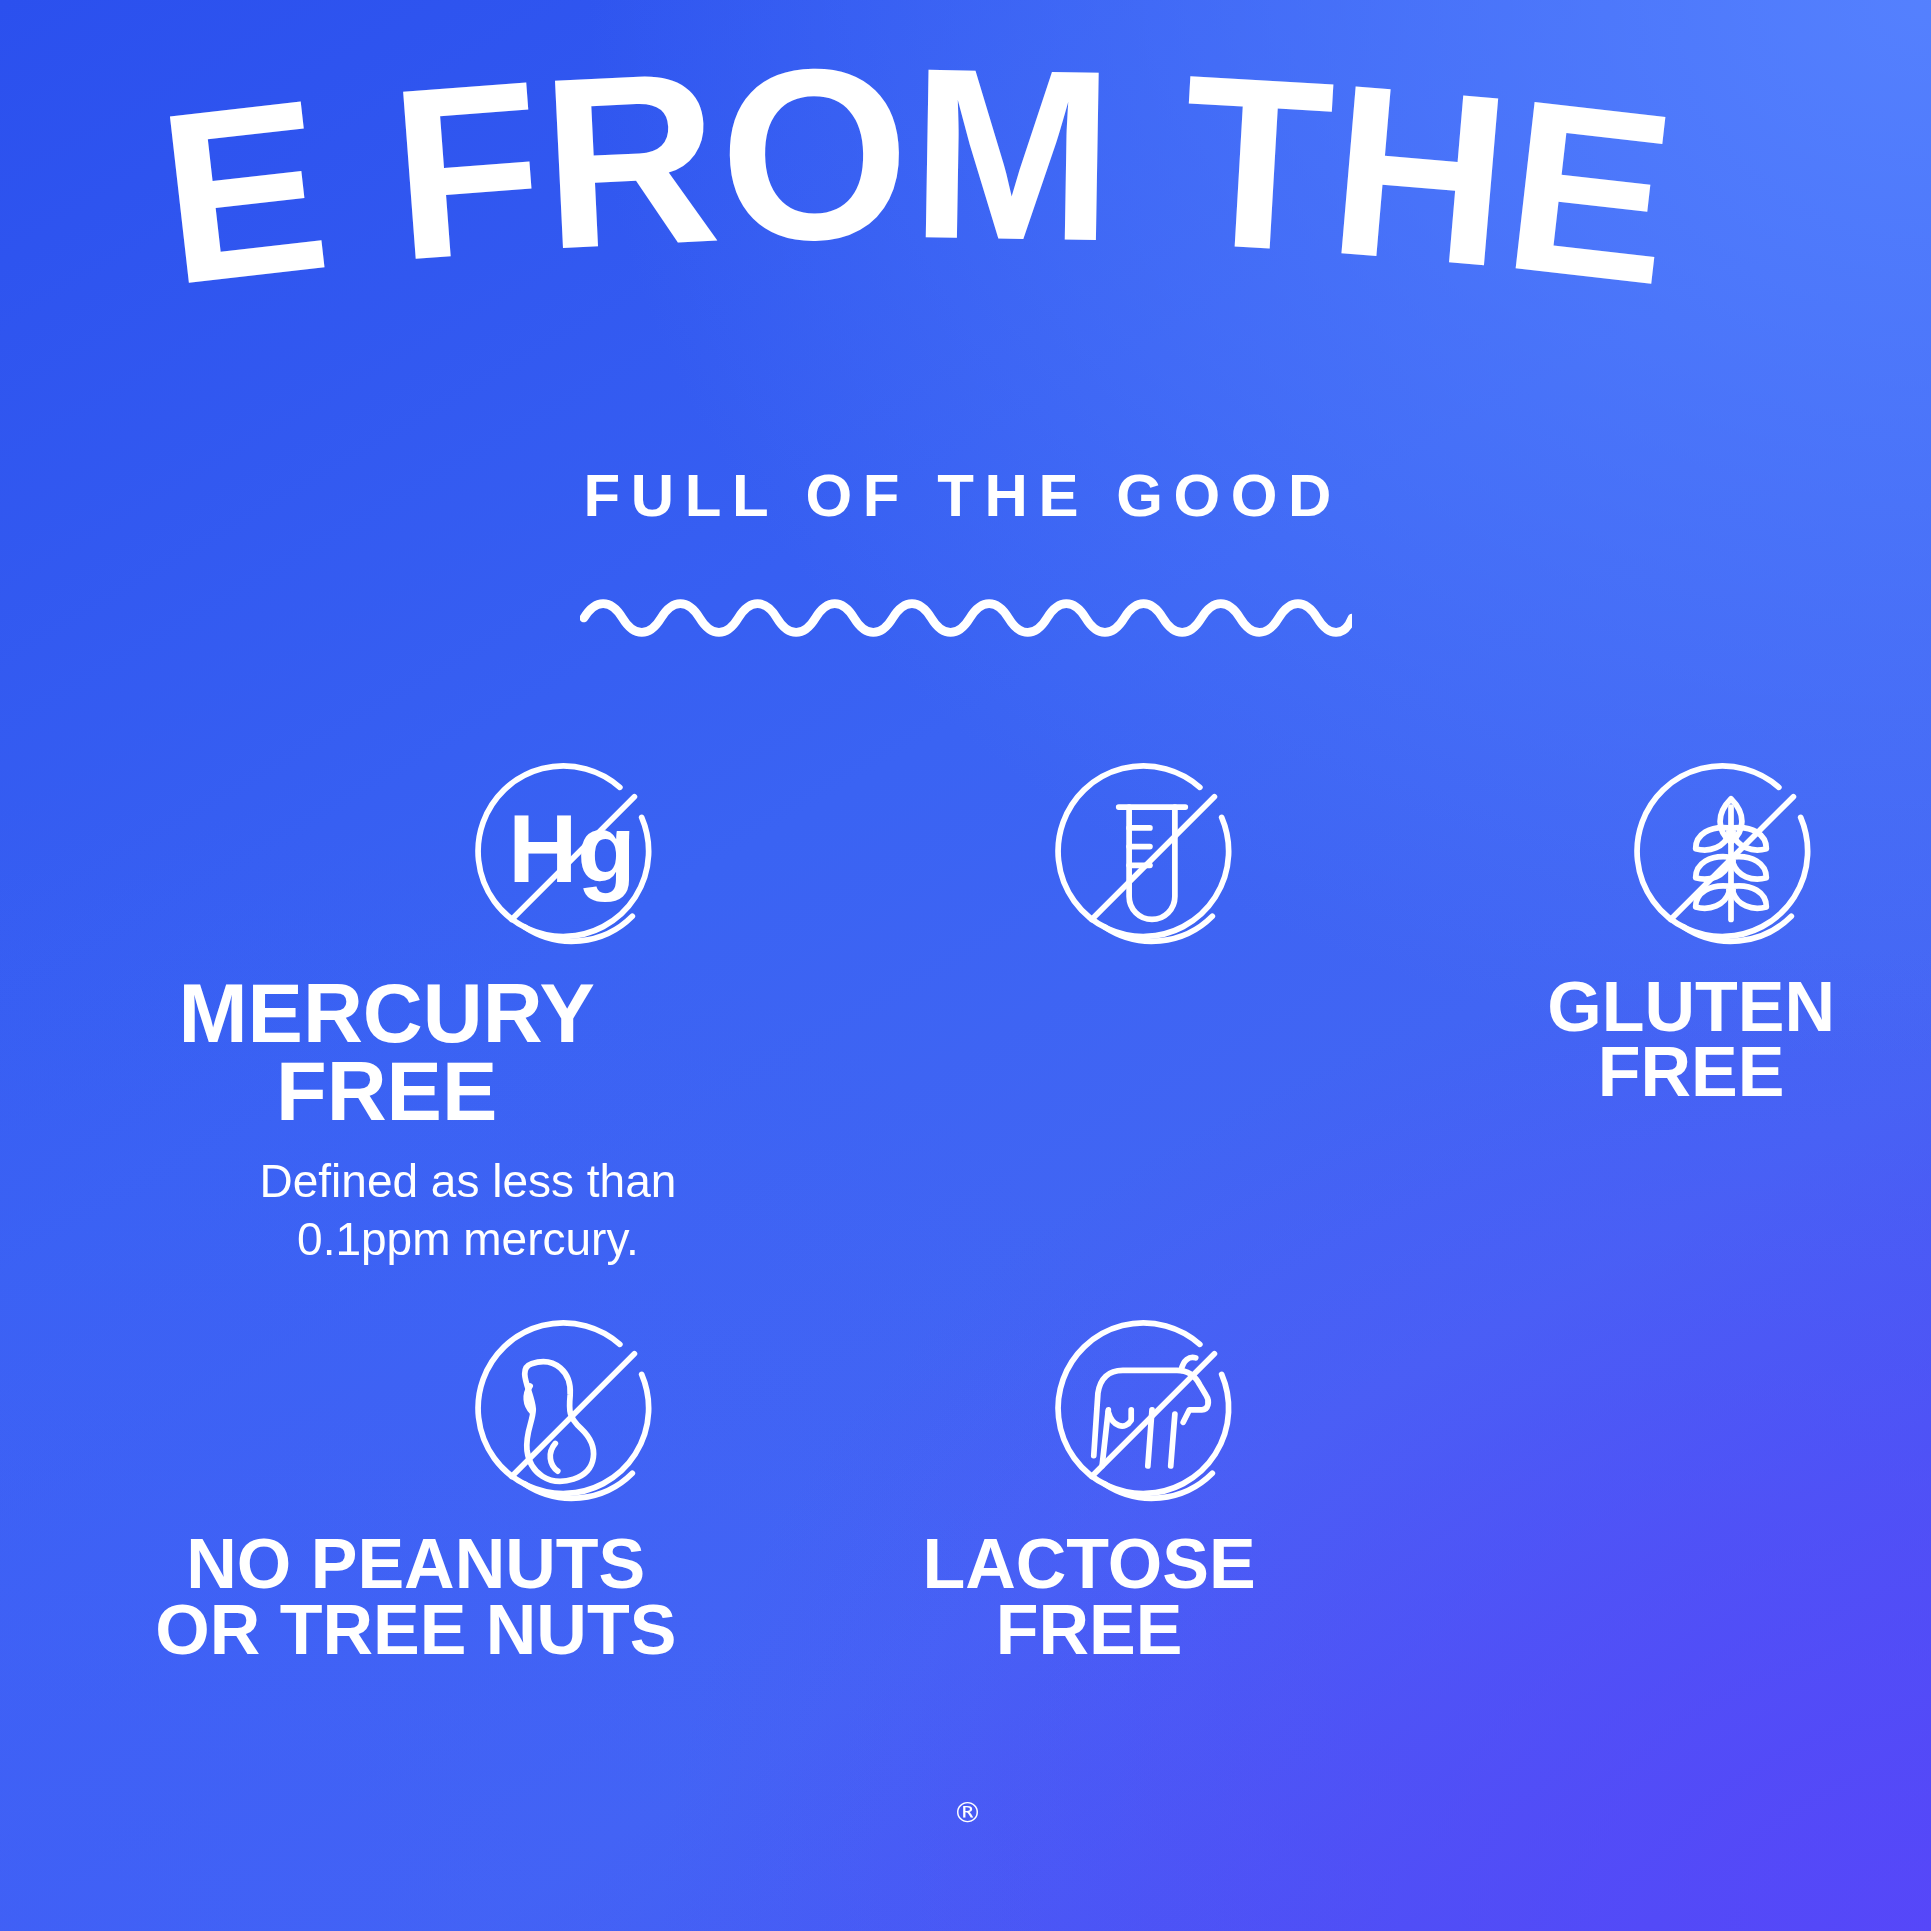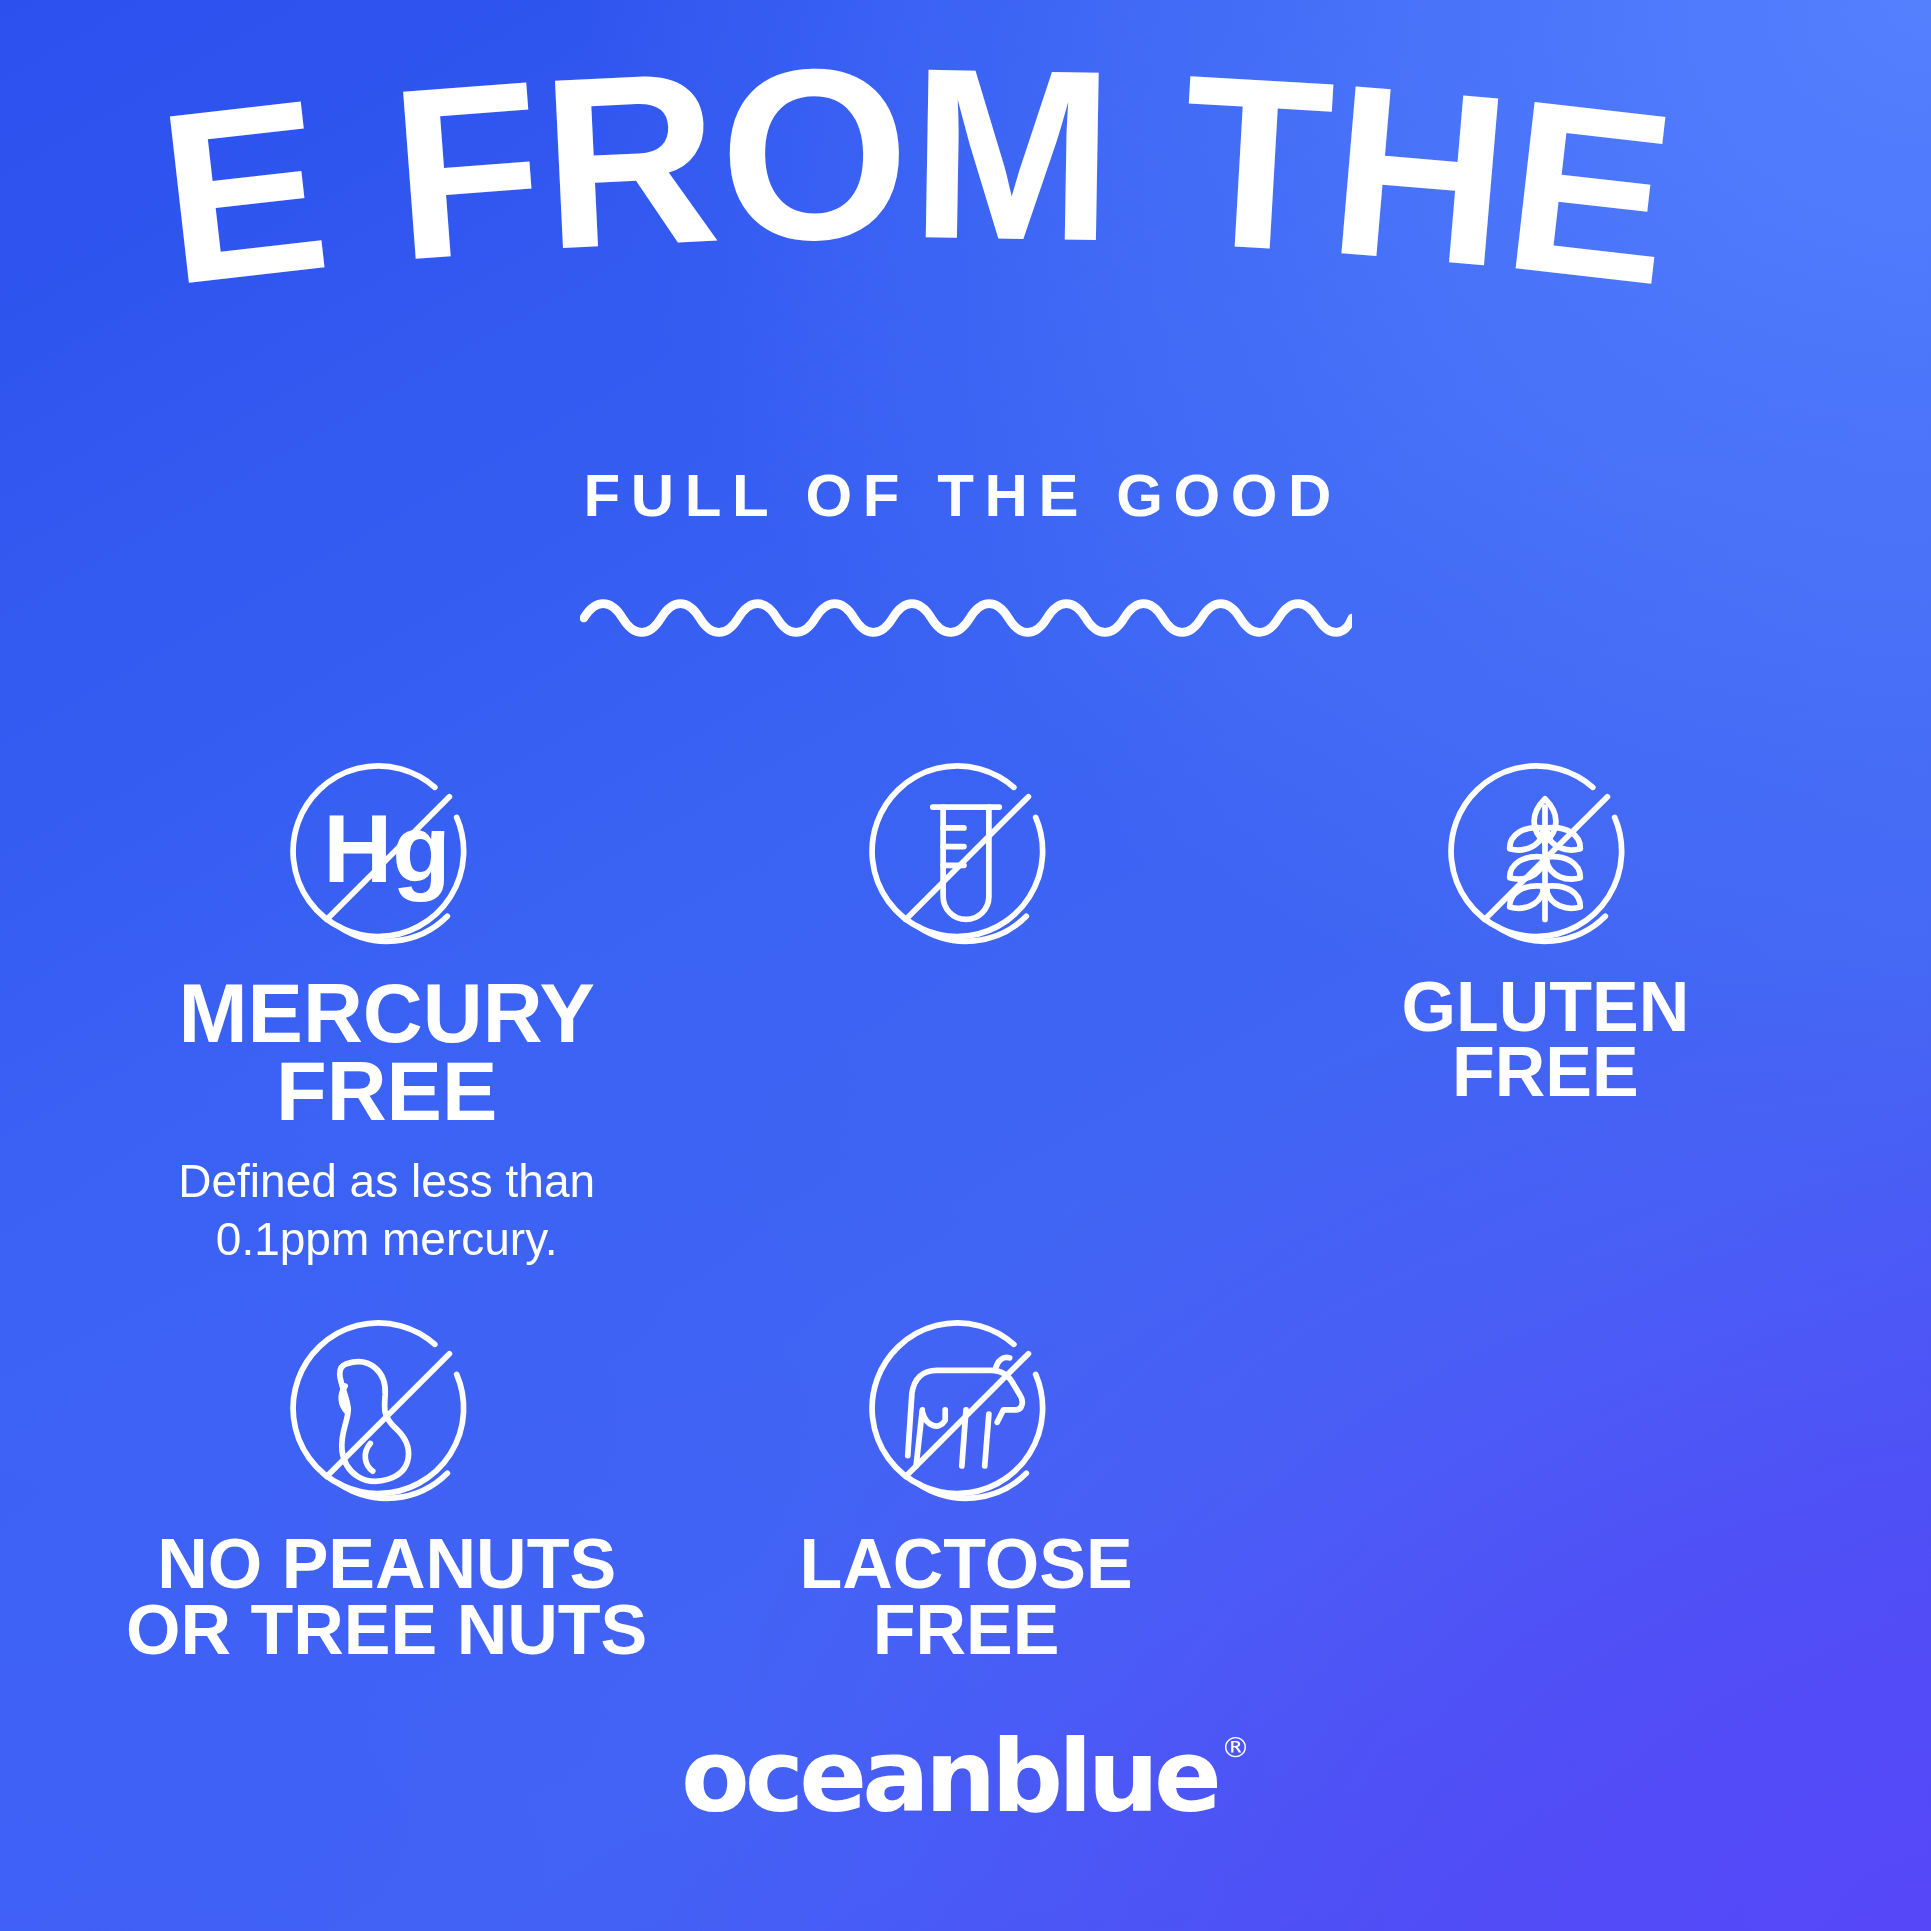--- a/index.html
+++ b/index.html
@@ -82,21 +82,21 @@
     top: 753px;
     left: 97px;
     width: 1738px;
     display: grid;
     grid-template-columns: repeat(3, 1fr);
     row-gap: 41px;
   }
   .badge {
     display: flex;
     flex-direction: column;
-    align-items: center;
+    align-items: flex-end;
     text-align: center;
   }
   .badge-icon {
     width: 208px;
     height: 208px;
     display: block;
   }
   .badge-title {
     margin-top: 13.5px;
     color: #FFFFFF;
@@ -298,18 +298,17 @@
         </g>
       </svg>
       <div class="badge-title">LACTOSE
 FREE</div>
       <div class="badge-note"></div>
     </div>
 
   </div>
 
   <div class="logo-wrap">
-    <span class="logo-text">oceanblue</span>
     <span class="logo-reg">®</span>
   </div>
 
 </div>
 
 
 </body></html>

